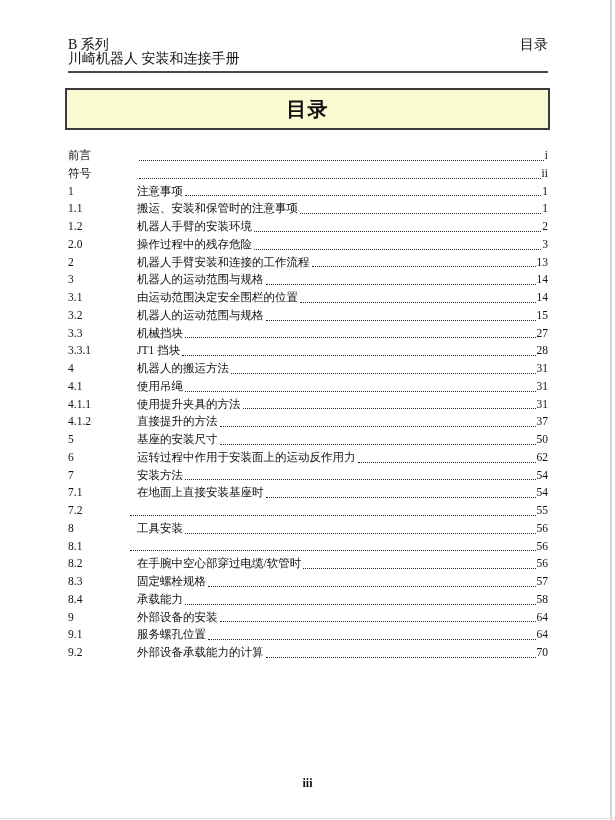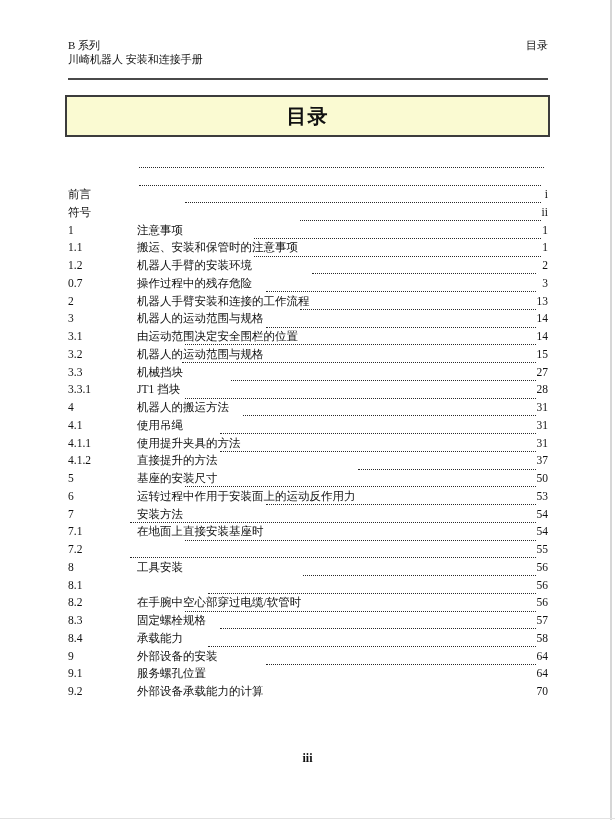--- a/index.html
+++ b/index.html
@@ -30,22 +30,22 @@
   }
   .content {
     position: absolute;
     left: 68px;
     top: 38px;
     width: 480px;
   }
   
   .doc-header {
     border-bottom: 2px solid #4a4a4a;
-    padding-bottom: 12px;
-    font-size: 11px;
+    padding-bottom: 5px;
+    font-size: 14px;
     line-height: 14px;
   }
   .doc-header .line1 {
     display: flex;
     justify-content: space-between;
   }
   
   .title-box {
     margin-top: 15px;
     margin-left: -3px;
@@ -68,21 +68,20 @@
   .toc-row {
     display: flex;
     align-items: baseline;
     height: 17.75px;
     line-height: 17.75px;
     cursor: pointer;
   }
   .toc-num {
     flex: 0 0 60px;
     white-space: nowrap;
-    margin-top: 32px;
   }
   .toc-title {
     white-space: nowrap;
     flex: 0 0 auto;
     margin-left: 9px;
   }
   .toc-dots {
     flex: 1 1 auto;
     align-self: flex-end;
     border-bottom: 1.5px dotted #2a2a2a;
@@ -91,21 +90,21 @@
   }
   .toc-page {
     flex: 0 0 auto;
     white-space: nowrap;
     text-align: right;
   }
   
   .doc-footer {
     position: absolute;
     left: 0;
-    top: 751px;
+    top: 776px;
     width: 615px;
     text-align: center;
     font-size: 12px;
     font-weight: bold;
   }
 </style>
 </head>
 <body>
 
 <div class="page">
@@ -151,21 +150,21 @@
           <span class="toc-dots"></span>
           <span class="toc-page">1</span>
         </div>
         <div class="toc-row">
           <span class="toc-num">1.2</span>
           <span class="toc-title">机器人手臂的安装环境</span>
           <span class="toc-dots"></span>
           <span class="toc-page">2</span>
         </div>
         <div class="toc-row">
-          <span class="toc-num">0.7</span>
+          <span class="toc-num">2.0</span>
           <span class="toc-title">操作过程中的残存危险</span>
           <span class="toc-dots"></span>
           <span class="toc-page">3</span>
         </div>
         <div class="toc-row">
           <span class="toc-num">2</span>
           <span class="toc-title">机器人手臂安装和连接的工作流程</span>
           <span class="toc-dots"></span>
           <span class="toc-page">13</span>
         </div>
@@ -226,21 +225,21 @@
         <div class="toc-row">
           <span class="toc-num">5</span>
           <span class="toc-title">基座的安装尺寸</span>
           <span class="toc-dots"></span>
           <span class="toc-page">50</span>
         </div>
         <div class="toc-row">
           <span class="toc-num">6</span>
           <span class="toc-title">运转过程中作用于安装面上的运动反作用力</span>
           <span class="toc-dots"></span>
-          <span class="toc-page">53</span>
+          <span class="toc-page">62</span>
         </div>
         <div class="toc-row">
           <span class="toc-num">7</span>
           <span class="toc-title">安装方法</span>
           <span class="toc-dots"></span>
           <span class="toc-page">54</span>
         </div>
         <div class="toc-row">
           <span class="toc-num">7.1</span>
           <span class="toc-title">在地面上直接安装基座时</span>

